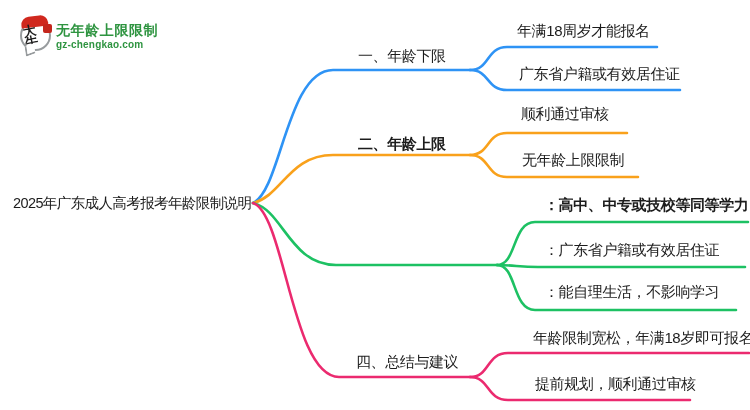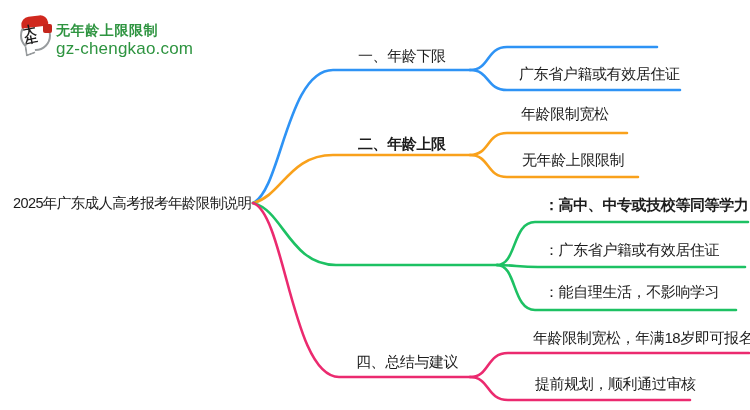--- a/index.html
+++ b/index.html
@@ -43,21 +43,21 @@
     position:absolute; left:3px; bottom:-6px; width:8px; height:8px;
     background:#fff; border-left:2px solid #989c9e; border-bottom:2px solid #989c9e;
     transform:rotate(-20deg) skewX(-12deg); border-bottom-left-radius:2px;
   }
   .logo-name {
     position:absolute; left:38px; top:10px;
     font-size:14px; font-weight:bold; color:#2e9440; letter-spacing:0.6px;
   }
   .logo-url {
     position:absolute; left:38px; top:27px;
-    font-size:17px; font-weight:normal; color:#2e9440; letter-spacing:0.2px;
+    font-size:10px; font-weight:bold; color:#2e9440; letter-spacing:0.2px;
   }
 </style>
 </head>
 <body>
 
 <div class="stage">
 
   <svg width="750" height="410" viewBox="0 0 750 410">
     <g>
       <path d="M253 203 C281 191 287 70 333 70 L470 70" stroke="#2E93F5"></path>
@@ -89,24 +89,25 @@
       <div class="logo-seal"></div>
       <div class="logo-tail"></div>
     </div>
     <div class="logo-name">无年龄上限限制</div>
     <div class="logo-url">gz-chengkao.com</div>
   </div>
 
   <div class="lbl central" style="left:13px; top:193px;">2025年广东成人高考报考年龄限制说明</div>
 
   <div class="lbl" style="left:358px; top:46px;">一、年龄下限</div>
+  <div class="lbl" style="left:517px; top:21px;">年满18周岁才能报名</div>
   <div class="lbl" style="left:519px; top:64px;">广东省户籍或有效居住证</div>
 
   <div class="lbl" style="left:358px; top:134px;font-weight:bold;">二、年龄上限</div>
-  <div class="lbl" style="left:521px; top:104px;">年龄限制宽松</div>
+  <div class="lbl" style="left:521px; top:104px;">顺利通过审核</div>
   <div class="lbl" style="left:522px; top:150px;">无年龄上限限制</div>
 
   <div class="lbl" style="left:544px; top:195px;font-weight:bold;">：高中、中专或技校等同等学力</div>
   <div class="lbl" style="left:544px; top:240px;">：广东省户籍或有效居住证</div>
   <div class="lbl" style="left:356px; top:352px;">四、总结与建议</div>
 
   <div class="lbl" style="left:544px; top:282px;">：能自理生活，不影响学习</div>
   <div class="lbl" style="left:533px; top:328px;">年龄限制宽松，年满18岁即可报名</div>
   <div class="lbl" style="left:535px; top:374px;">提前规划，顺利通过审核</div>
 

